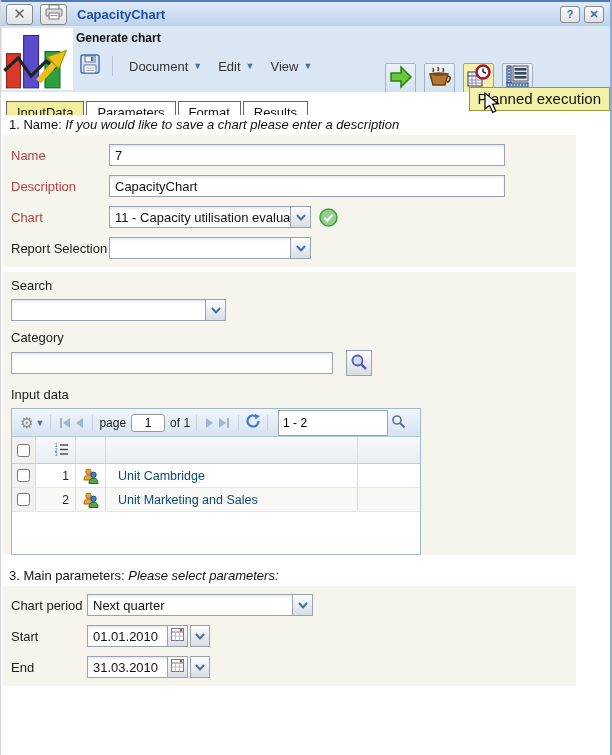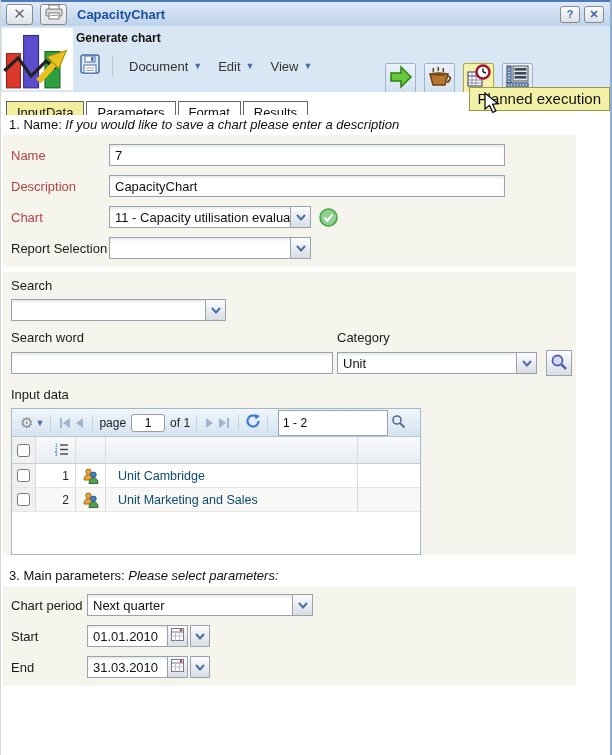--- a/index.html
+++ b/index.html
@@ -283,33 +283,24 @@
       <div class="lbl">Search</div>
       <div class="sel" style="width:215px; margin-top:6px">
         <div class="stxt"></div>
         <div class="selbtn">
           <svg width="10" height="7" viewBox="0 0 10 7">
               <path d="M1 1 L5 5.5 L9 1" fill="none" stroke="#4a6fa5" stroke-width="2"></path>
             </svg>
         </div>
       </div>
       <div style="display:flex; margin-top:9px">
-        <div style="width:326px" class="lbl">Search word</div>
         <div class="lbl">Category</div>
       </div>
       <div style="display:flex; margin-top:5px; align-items:center">
         <input class="inp" style="width: 322px; margin-right: 4px;" value="">
-        <div class="sel" style="width:200px">
-          <div class="stxt">Unit</div>
-          <div class="selbtn">
-            <svg width="10" height="7" viewBox="0 0 10 7">
-                <path d="M1 1 L5 5.5 L9 1" fill="none" stroke="#4a6fa5" stroke-width="2"></path>
-              </svg>
-          </div>
-        </div>
         <div class="sqbtn gap" style="width:26px; height:26px; margin-left:9px">
           <span>
             <svg width="18" height="18" viewBox="0 0 18 18">
                 <circle cx="7.5" cy="7.5" r="5" fill="#d5d9f2" stroke="#5560b0" stroke-width="1.8"></circle>
                 <line x1="11.5" y1="11.5" x2="16" y2="16" stroke="#5560b0" stroke-width="2.5"></line>
               </svg>
           </span>
         </div>
       </div>
 

